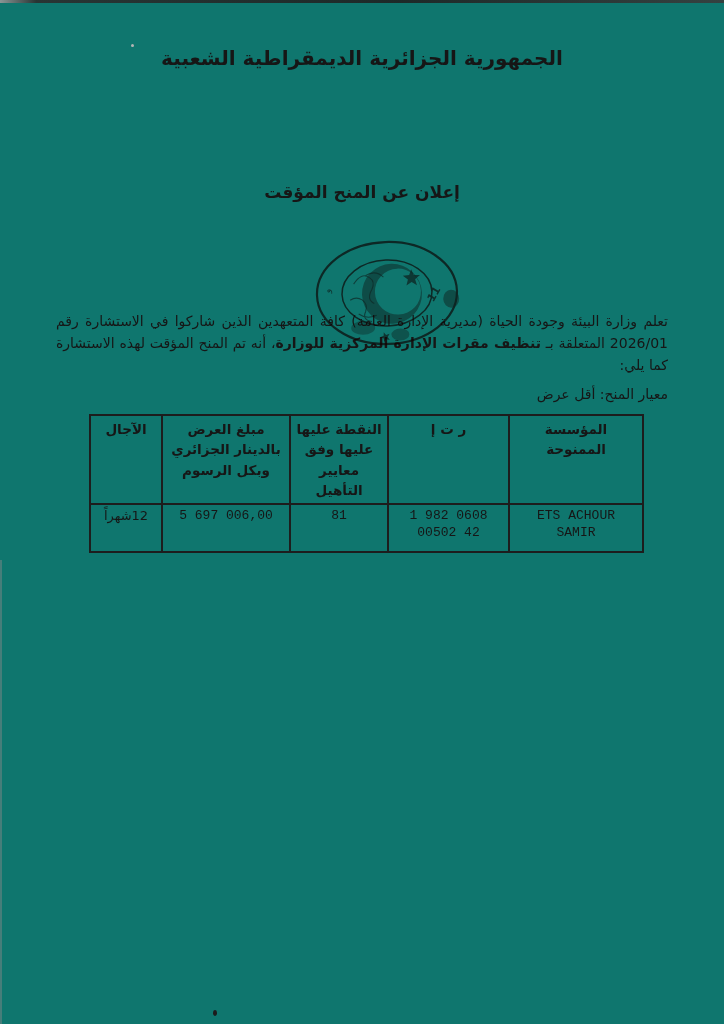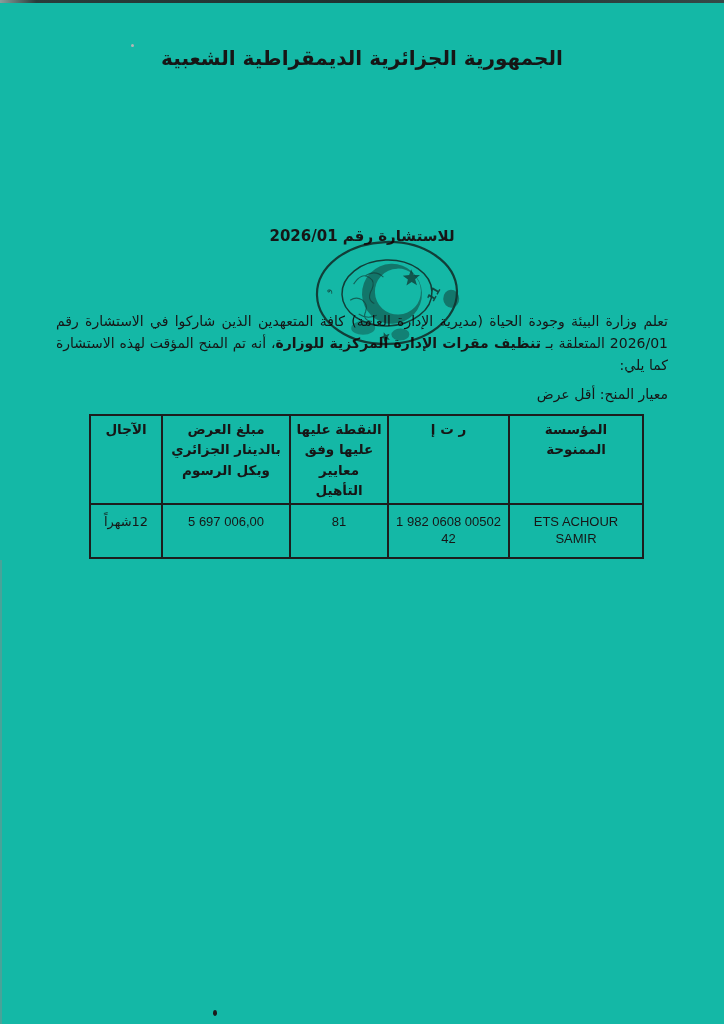--- a/index.html
+++ b/index.html
@@ -1,18 +1,18 @@
 <!DOCTYPE html>
 <html lang="ar"><head>
 <meta charset="utf-8">
 <style>
   html,body { margin:0; padding:0; background:#ffffff; }
   .page {
     position:relative; width:724px; height:1024px;
-    background:#14b8a6; overflow:hidden;
+    background:#0f766e; overflow:hidden;
     font-family:"DejaVu Sans", sans-serif;
     color:#161616; direction:rtl;
   }
   .abs { position:absolute; }
   .center { left:0; right:0; text-align:center; }
   .h1 { top:46px;  font-size:20px; font-weight:bold; letter-spacing:0.5px; }
   .h2 { top:92px;  font-size:15px; font-weight:bold; }
   .h3 { top:121px; font-size:15px; font-weight:bold; }
   .doc-title { top:182px; font-size:17px; font-weight:bold; }
   .doc-subtitle { top:227px; font-size:15px; font-weight:bold; z-index:2; }
@@ -31,22 +31,22 @@
     position:absolute; left:89px; top:414px; width:553px;
     border-collapse:collapse; direction:rtl; z-index:2;
     table-layout:fixed;
   }
   table.award th, table.award td {
     border:2px solid #1d1d1d;
     text-align:center; vertical-align:top;
     padding:3px 4px;
   }
   table.award th { height:66px; font-size:13.5px; font-weight:bold; line-height:1.5;margin-left:20px; }
-  table.award td { height:40px; font-size:13px; padding-top:9px; }
-  td.latin { font-family:Liberation Sans, sans-serif; font-size:14.5px; line-height:1.3; }
+  table.award td { height:40px; font-size:13px; padding-top:3px; }
+  td.latin { font-family:Liberation Mono, monospace; font-size:14.5px; line-height:1.3; }
 
   .stamp {
     position:absolute; left:314px; top:239px; width:146px; height:110px;
     z-index:3; mix-blend-mode:multiply; opacity:0.9;
     transform:rotate(-2deg);
   }
 
   
   .edge-top {
     top:0; left:0; right:0; height:3px; z-index:4;
@@ -62,21 +62,21 @@
 
 <div class="page">
 
   <div class="abs edge-top"></div>
   <div class="abs edge-left"></div>
   <div class="abs speck-a"></div>
   <div class="abs speck-b"></div>
 
   <div class="abs center h1">الجمهورية الجزائرية الديمقراطية الشعبية</div>
 
-  <div class="abs center doc-subtitle">للاستشارة رقم 2026/01</div>
+  <div class="abs center doc-title">إعلان عن المنح المؤقت</div>
 
   <svg class="stamp" viewBox="0 0 146 110" xmlns="http://www.w3.org/2000/svg">
     <defs>
       <path id="ringP" d="M 16 54 A 57 41 0 1 1 130 54 A 57 41 0 1 1 16 54" fill="none"></path>
       <path id="st" d="M0 -9 L2.2 -3.1 L8.6 -2.8 L3.6 1.2 L5.3 7.3 L0 3.8 L-5.3 7.3 L-3.6 1.2 L-8.6 -2.8 L-2.2 -3.1 Z"></path>
     </defs>
     <g>
       <ellipse cx="73" cy="54" rx="70" ry="51" fill="none" stroke="#c94343" stroke-width="2.2"></ellipse>
       <ellipse cx="73" cy="54" rx="45" ry="33" fill="none" stroke="#c94343" stroke-width="1.5"></ellipse>
       <text font-size="9" fill="#c94343" letter-spacing="2" opacity="0.85">

